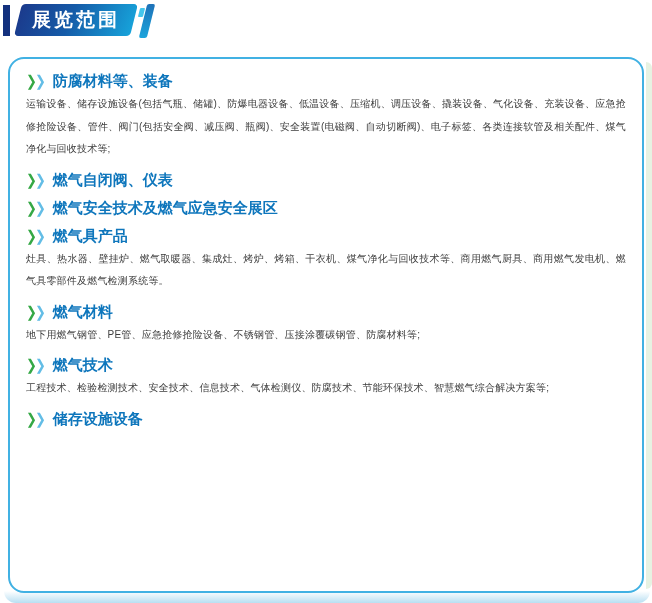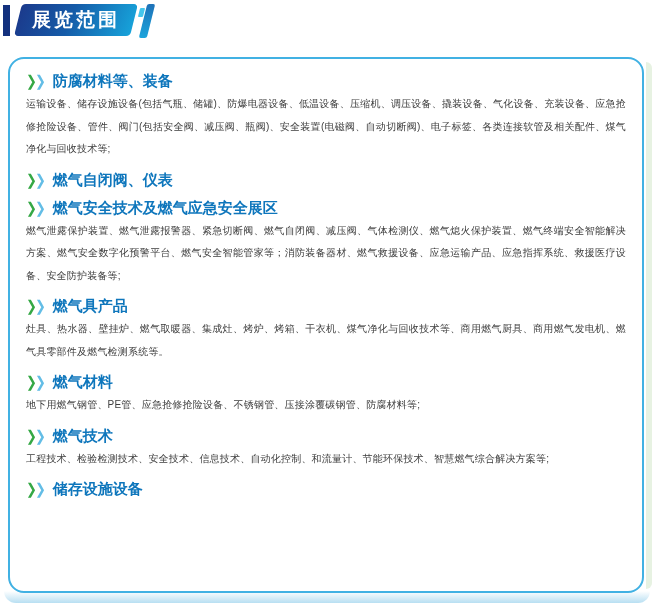--- a/index.html
+++ b/index.html
@@ -126,21 +126,20 @@
       <span>燃气自闭阀、仪表</span>
     </div>
   </div>
 
   <div class="section">
     <div class="section-title">
       <span class="chev chev-green">❯</span>
       <span class="chev chev-blue">❯</span>
       <span>燃气安全技术及燃气应急安全展区</span>
     </div>
-    <div class="section-body">燃气泄露保护装置、燃气泄露报警器、紧急切断阀、燃气自闭阀、减压阀、气体检测仪、燃气熄火保护装置、燃气终端安全智能解决方案、燃气安全数字化预警平台、燃气安全智能管家等；消防装备器材、燃气救援设备、应急运输产品、应急指挥系统、救援医疗设备、安全防护装备等;</div>
   </div>
 
   <div class="section">
     <div class="section-title">
       <span class="chev chev-green">❯</span>
       <span class="chev chev-blue">❯</span>
       <span>燃气具产品</span>
     </div>
     <div class="section-body">灶具、热水器、壁挂炉、燃气取暖器、集成灶、烤炉、烤箱、干衣机、煤气净化与回收技术等、商用燃气厨具、商用燃气发电机、燃气具零部件及燃气检测系统等。</div>
   </div>
@@ -153,21 +152,21 @@
     </div>
     <div class="section-body">地下用燃气钢管、PE管、应急抢修抢险设备、不锈钢管、压接涂覆碳钢管、防腐材料等;</div>
   </div>
 
   <div class="section">
     <div class="section-title">
       <span class="chev chev-green">❯</span>
       <span class="chev chev-blue">❯</span>
       <span>燃气技术</span>
     </div>
-    <div class="section-body">工程技术、检验检测技术、安全技术、信息技术、自动化控制、和流量计、节能环保技术、智慧燃气综合解决方案等;</div>
+    <div class="section-body">工程技术、检验检测技术、安全技术、信息技术、气体检测仪、防腐技术、节能环保技术、智慧燃气综合解决方案等;</div>
   </div>
 
   <div class="section">
     <div class="section-title">
       <span class="chev chev-green">❯</span>
       <span class="chev chev-blue">❯</span>
       <span>储存设施设备</span>
     </div>
   </div>
 

